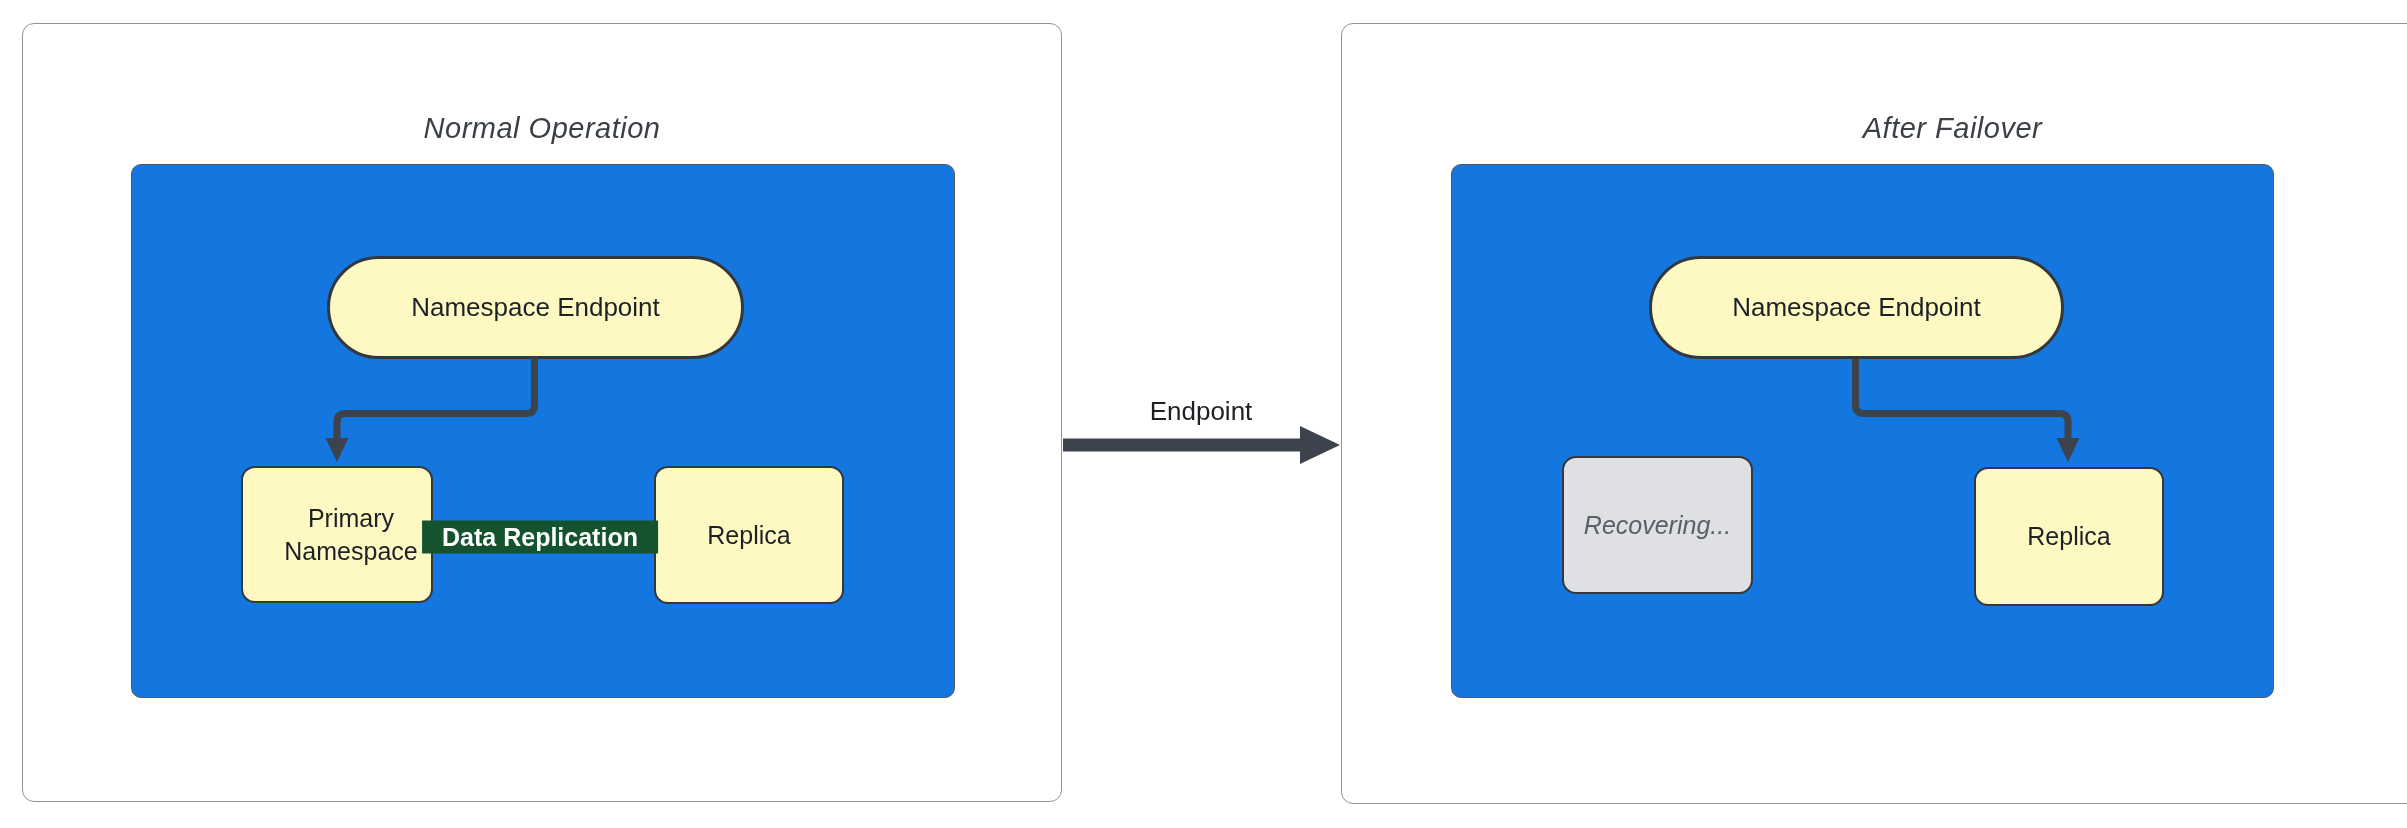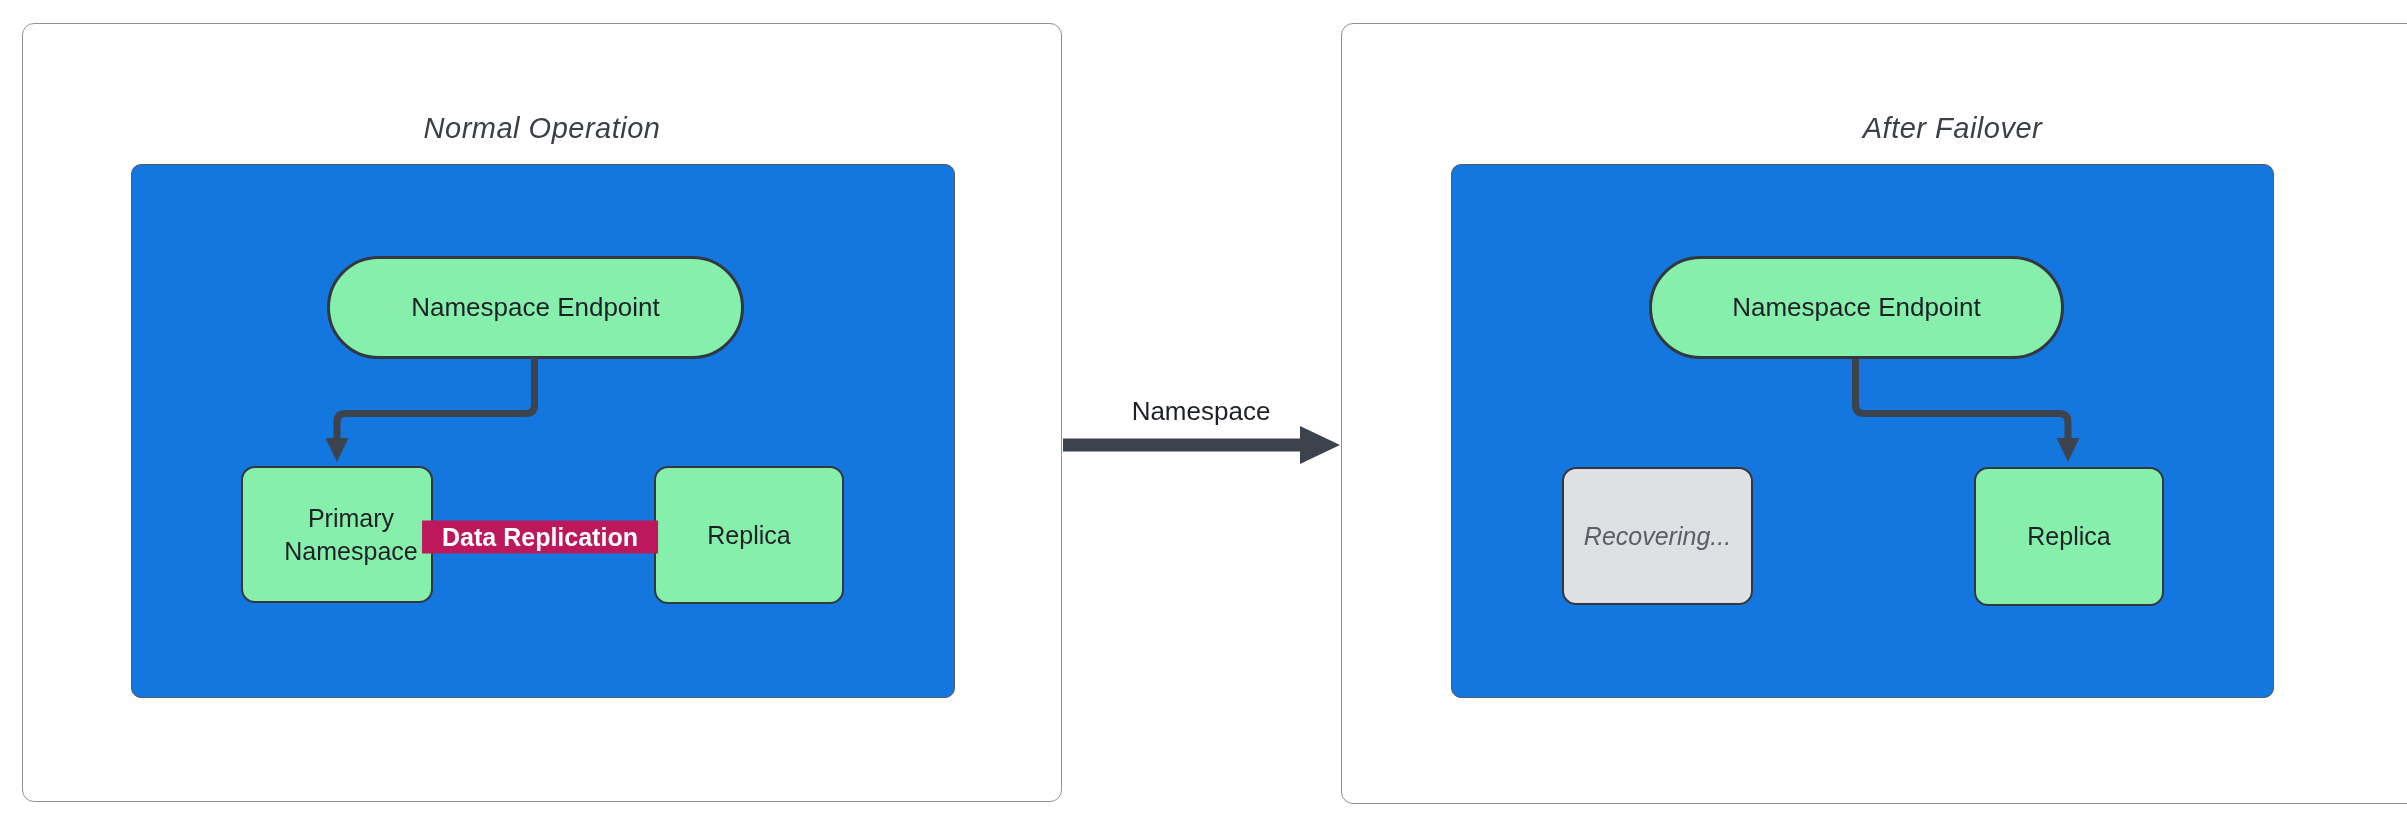--- a/index.html
+++ b/index.html
@@ -34,21 +34,21 @@
   }
   .blue-region {
     position: absolute;
     background: #1477E0;
     border: 1px solid #555B62;
     border-radius: 10px;
     box-sizing: border-box;
   }
   .node {
     position: absolute;
-    background: #86efac;
+    background: #fef9c3;
     border: 2.5px solid #33383F;
     border-radius: 14px;
     box-sizing: border-box;
     display: flex;
     align-items: center;
     justify-content: center;
     text-align: center;
     font-size: 25px;
     line-height: 1.3;
     color: #1D2126;
@@ -59,21 +59,21 @@
     font-size: 26px;
   }
   .node.recovering {
     background: #DEE0E4;
     color: #5A6068;
     font-style: italic;
   }
   .edge-label {
     position: absolute;
     transform: translate(-50%, -50%);
-    background: #be185d;
+    background: #14532d;
     color: #FFFFFF;
     font-weight: 700;
     font-size: 25px;
     padding: 2px 20px;
     white-space: nowrap;
   }
   .failover-label {
     position: absolute;
     transform: translate(-50%, -50%);
     color: #1D2126;
@@ -114,21 +114,21 @@
 
   <div class="panel" style="left:1341px; top:23px; width:1223px; height:781px;">
     <div class="panel-title">After Failover</div>
 
     <div class="blue-region" style="left:109px; top:140px; width:823px; height:534px;"></div>
 
     <div class="node pill" style="left:307px; top:232px; width:415px; height:103px;">
       <span>Namespace Endpoint</span>
     </div>
 
-    <div class="node recovering" style="left:220px; top:443px; width:191px; height:138px;">
+    <div class="node recovering" style="left:220px; top:432px; width:191px; height:138px;">
       <span>Recovering...</span>
     </div>
 
     <div class="node" style="left:632px; top:443px; width:190px; height:139px;">
       <span>Replica</span>
     </div>
   </div>
 
   <svg class="arrows" width="2407" height="828" viewBox="0 0 2407 828">
 
@@ -148,15 +148,15 @@
     </g>
 
     <g>
       <line x1="1063" y1="445" x2="1302" y2="445" stroke="#3D434D" stroke-width="13"></line>
       <polygon points="1300,426 1300,464 1340,445" fill="#3D434D"></polygon>
     </g>
   </svg>
 
   <div class="edge-label" style="left:540px; top:537px;">Data Replication</div>
 
-  <div class="failover-label" style="left:1201px; top:411px;">Namespace</div>
+  <div class="failover-label" style="left:1201px; top:411px;">Endpoint</div>
 
 </div>
 
 </body></html>

